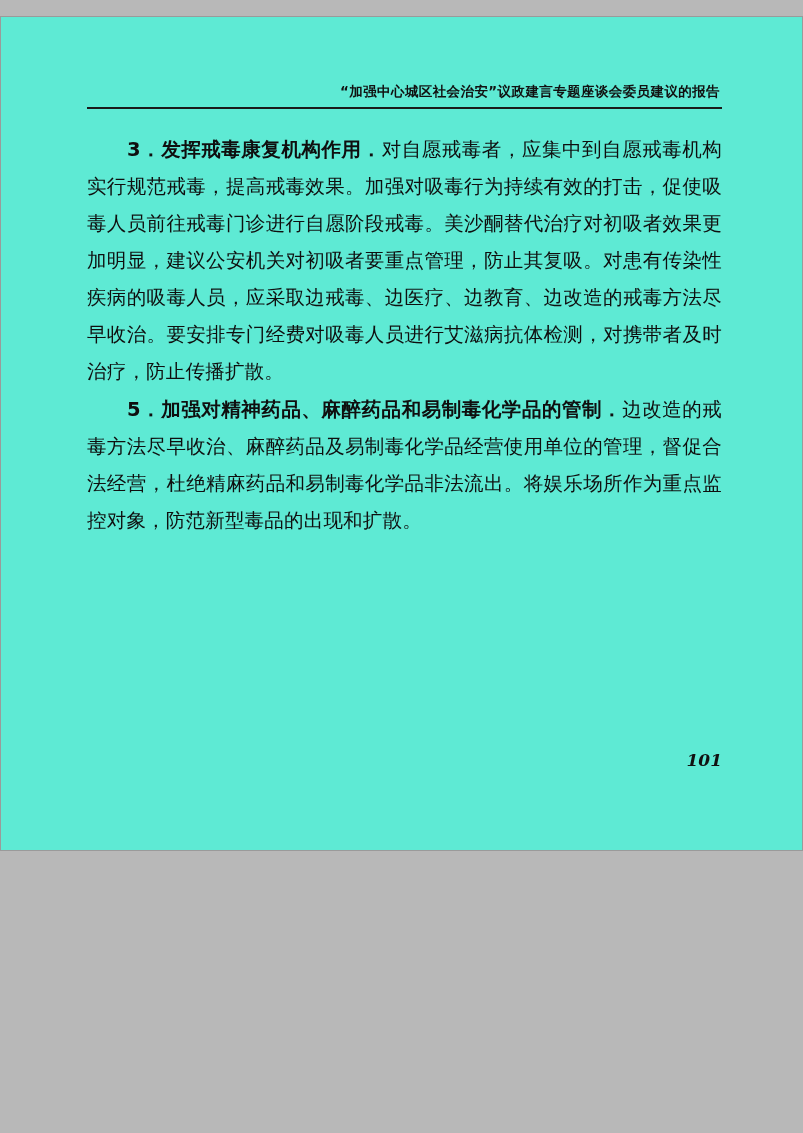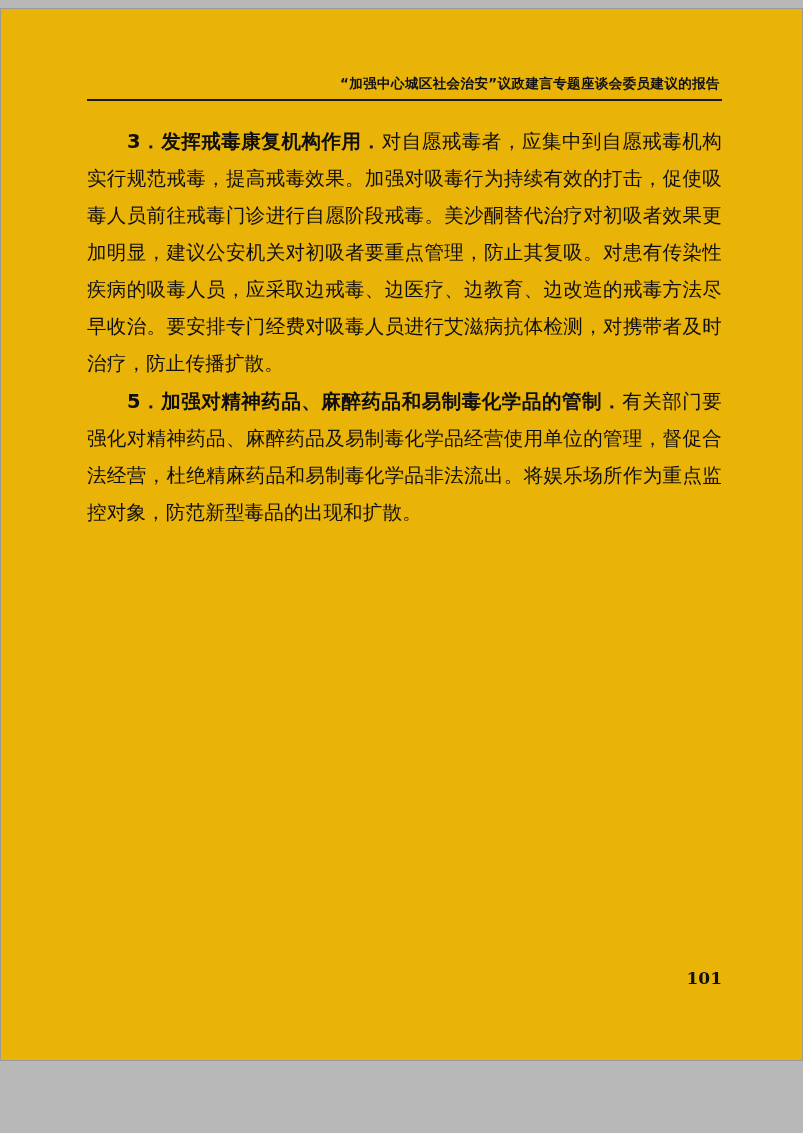--- a/index.html
+++ b/index.html
@@ -2,25 +2,25 @@
 <html><head>
 <meta charset="utf-8">
 <style>
   html, body {
     margin: 0;
     padding: 0;
     background: #b8b8b8;
   }
   .page {
     width: 803px;
-    height: 1053px;
-    background: #eab308;
+    height: 835px;
+    background: #5eead4;
     position: relative;
     box-sizing: border-box;
-    margin: 8px auto;
+    margin: 16px auto;
     overflow: hidden;
     border: 1px solid #9a9a9a;
   }
   .content {
     position: absolute;
     left: 86px;
     right: 80px;
     top: 66px;
   }
   .header-line {
@@ -52,22 +52,23 @@
   }
   .body-text p.indent {
     text-indent: 40px;
   }
   .lead {
     font-weight: bold;
   }
   .page-number {
     position: absolute;
     right: 80px;
-    bottom: 72px;
+    bottom: 80px;
     font-family: "DejaVu Serif", "Liberation Serif", serif;
+    font-style: italic;
     font-weight: bold;
     font-size: 17px;
     color: #111;
     text-align: center;
   }
 </style>
 </head>
 <body>
 
 <div class="page">
@@ -80,21 +81,21 @@
 
     <div class="body-text">
 
 
 
       <p class="indent">
         <span class="lead">3．发挥戒毒康复机构作用．</span><span>对自愿戒毒者，应集中到自愿戒毒机构实行规范戒毒，提高戒毒效果。加强对吸毒行为持续有效的打击，促使吸毒人员前往戒毒门诊进行自愿阶段戒毒。美沙酮替代治疗对初吸者效果更加明显，建议公安机关对初吸者要重点管理，防止其复吸。对患有传染性疾病的吸毒人员，应采取边戒毒、边医疗、边教育、边改造的戒毒方法尽早收治。要安排专门经费对吸毒人员进行艾滋病抗体检测，对携带者及时治疗，防止传播扩散。</span>
       </p>
 
       <p class="indent">
-        <span class="lead">5．加强对精神药品、麻醉药品和易制毒化学品的管制．</span><span>有关部门要强化对精神药品、麻醉药品及易制毒化学品经营使用单位的管理，督促合法经营，杜绝精麻药品和易制毒化学品非法流出。将娱乐场所作为重点监控对象，防范新型毒品的出现和扩散。</span>
+        <span class="lead">5．加强对精神药品、麻醉药品和易制毒化学品的管制．</span><span>边改造的戒毒方法尽早收治、麻醉药品及易制毒化学品经营使用单位的管理，督促合法经营，杜绝精麻药品和易制毒化学品非法流出。将娱乐场所作为重点监控对象，防范新型毒品的出现和扩散。</span>
       </p>
 
 
     </div>
   </div>
 
   <div class="page-number">101</div>
 
 </div>
 

